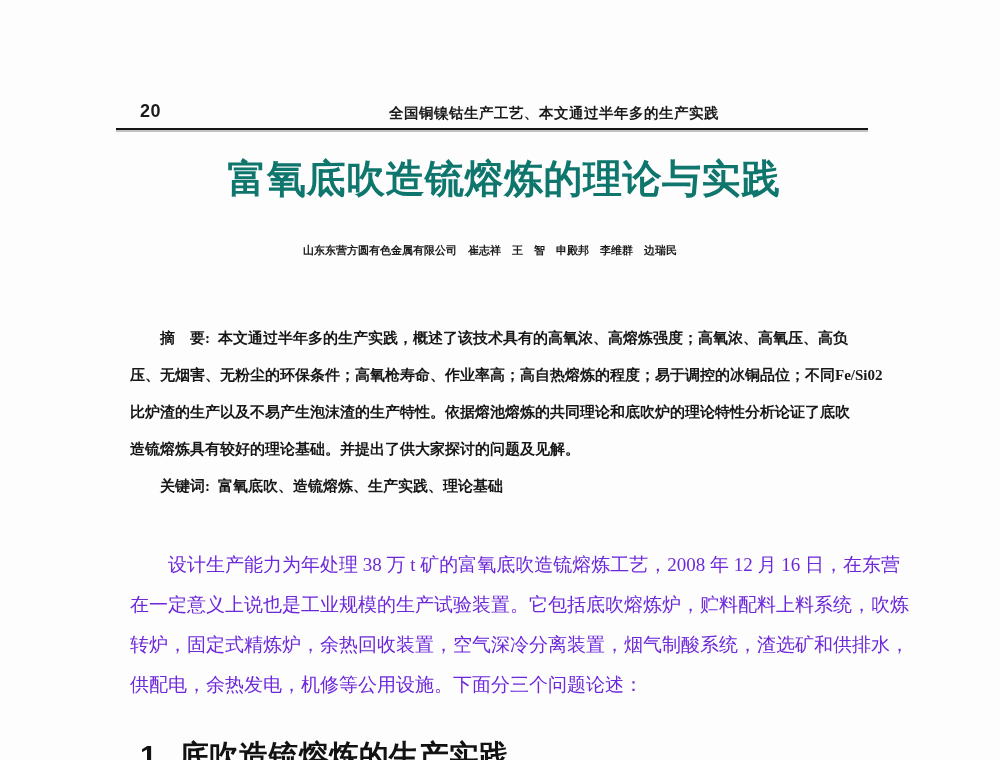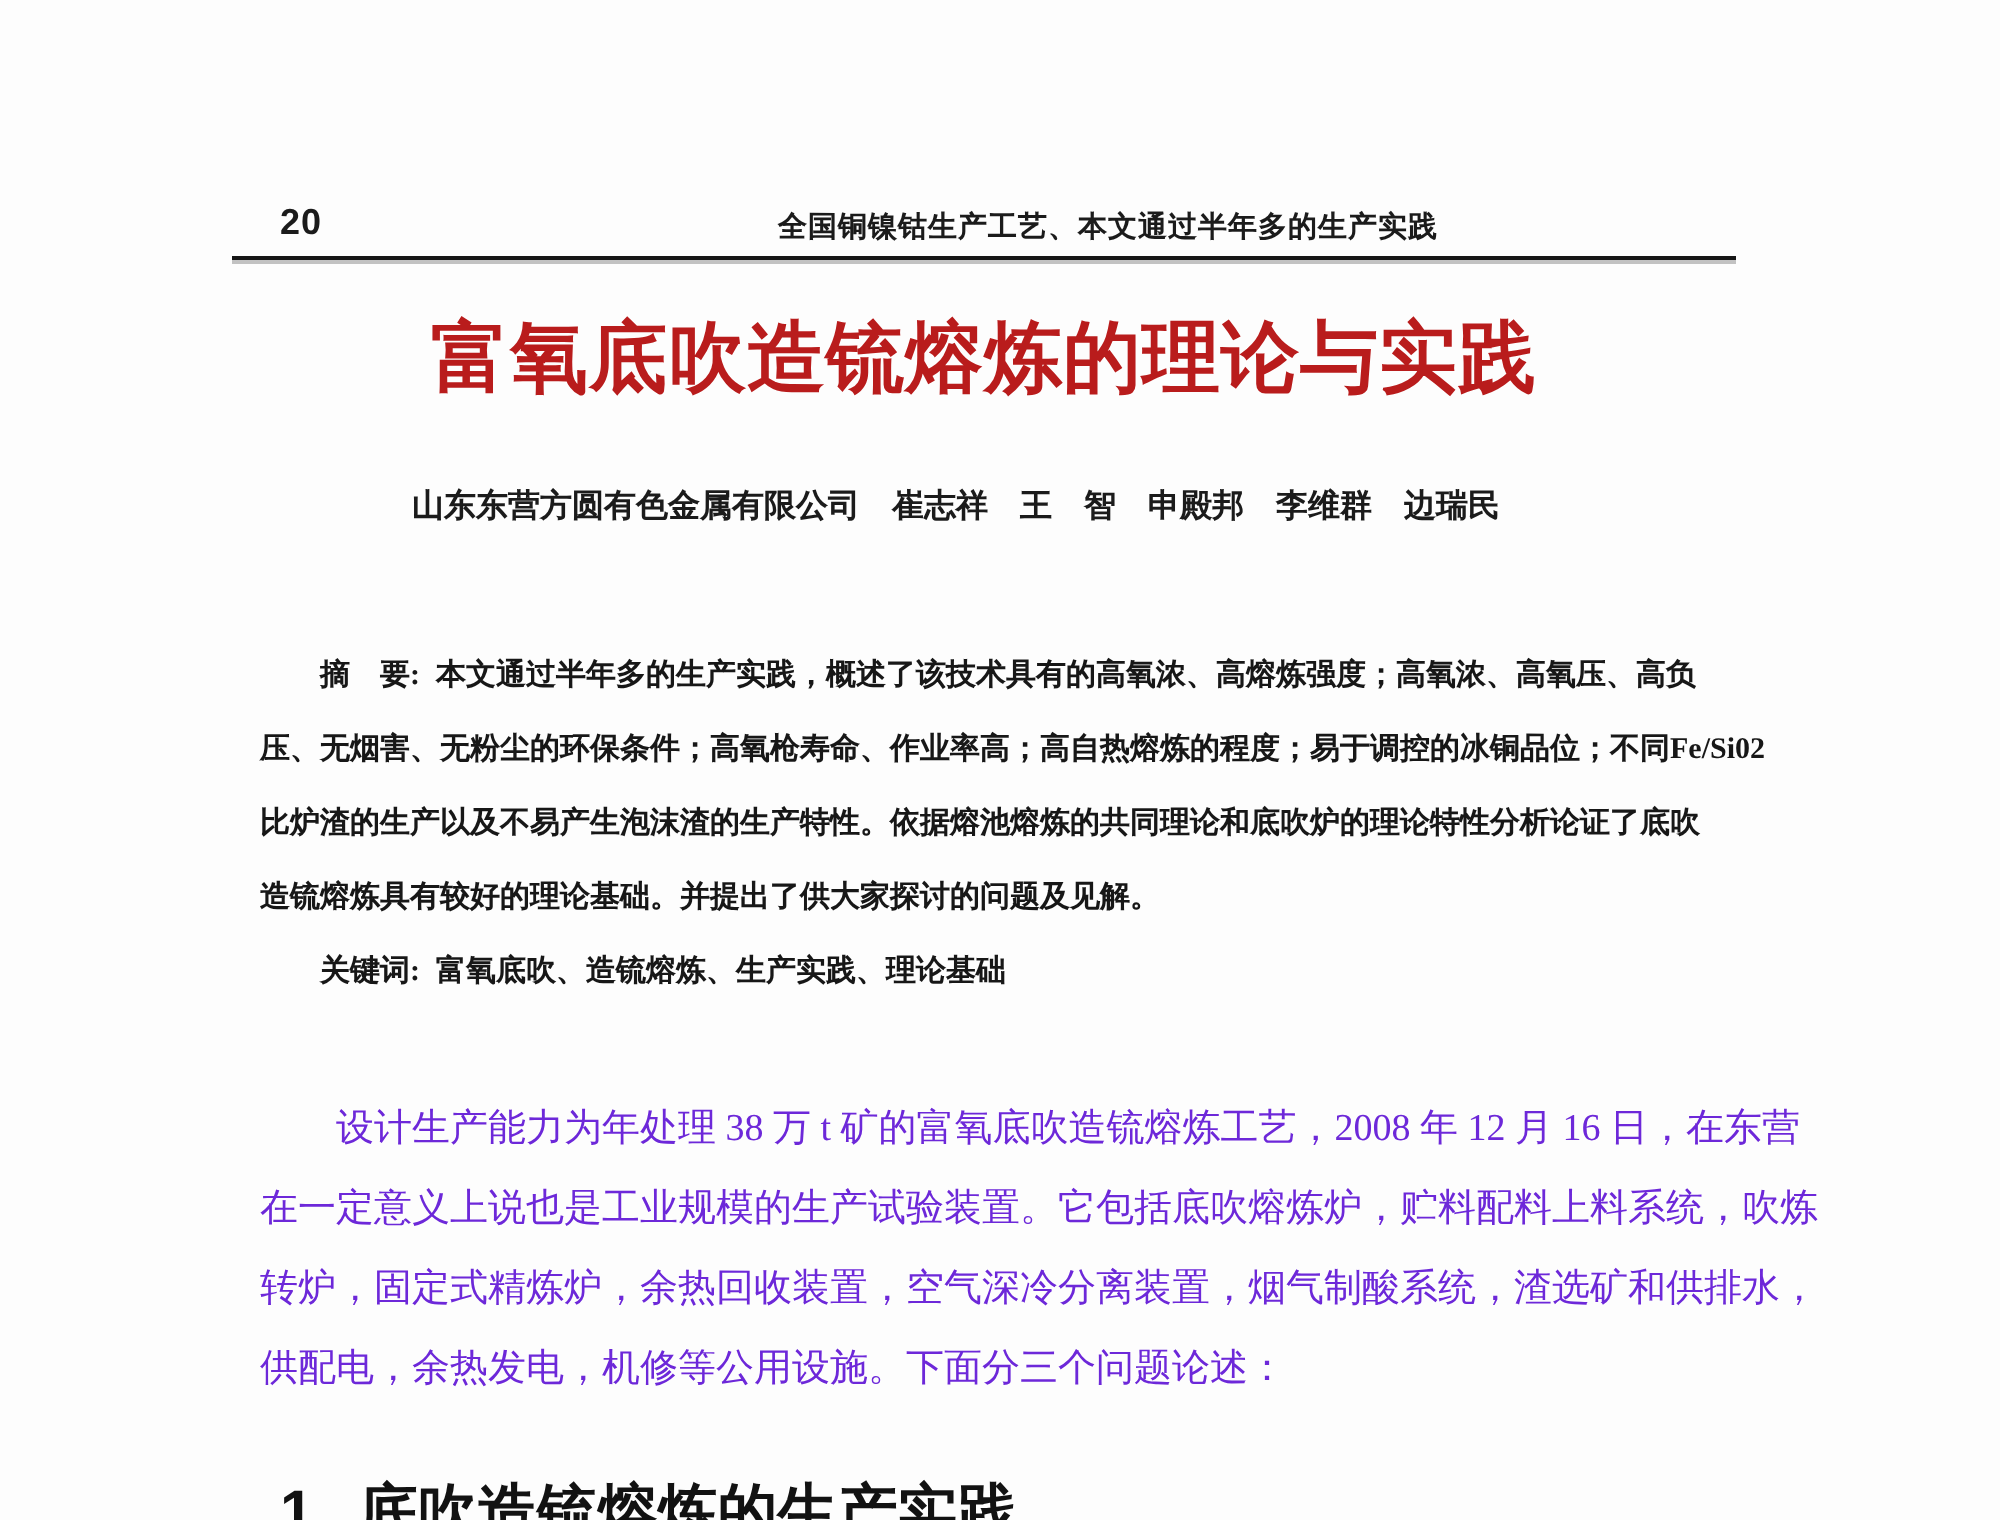--- a/index.html
+++ b/index.html
@@ -42,39 +42,39 @@
     left: 116px;
     top: 128px;
     width: 752px;
     height: 2px;
     background: #161616;
     box-shadow: 0 2px 0 rgba(20,20,20,0.25);
   }
   
   .title {
     position: absolute;
-    left: 116px;
+    left: 128px;
     top: 152px;
     width: 752px;
     margin: 0;
     text-align: center;
     font-size: 39px;
     font-weight: 700;
     white-space: nowrap;
     letter-spacing: 0.5px;
     font-family: "Liberation Sans", "DejaVu Sans", sans-serif;
-    color: #b91c1c;
+    color: #0f766e;
   }
   .authors {
     position: absolute;
-    left: 102px;
+    left: 114px;
     top: 243px;
     width: 752px;
     text-align: center;
-    font-size: 16px;
+    font-size: 11px;
     font-weight: 700;
     white-space: nowrap;
     font-family: "Liberation Sans", "DejaVu Sans", sans-serif;
   }
   
   .abstract {
     position: absolute;
     left: 130px;
     top: 320px;
     width: 742px;

